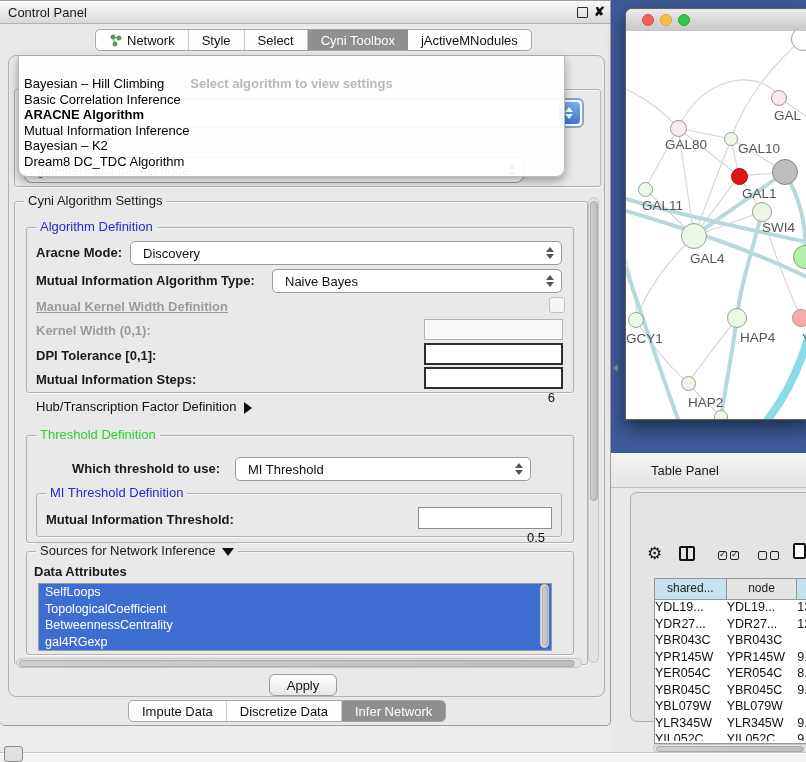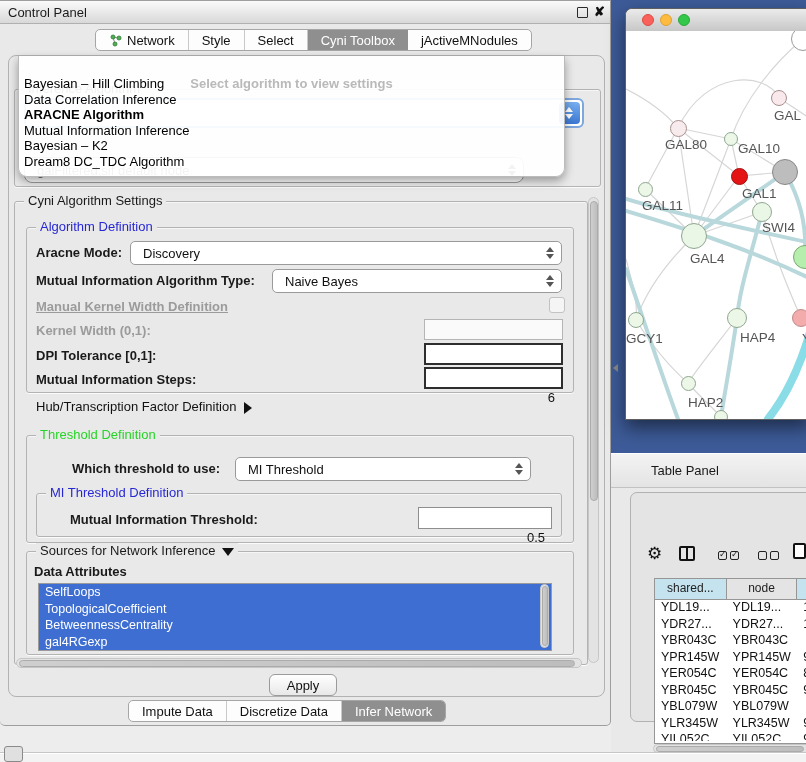--- a/index.html
+++ b/index.html
@@ -77,21 +77,21 @@
   .mini-cb{position:absolute;width:9px;height:9px;border:1.5px solid #222;border-radius:2px;box-sizing:border-box;}
   .mini-cb.chk:after{content:"✓";position:absolute;left:0px;top:-3px;font-size:9px;color:#222;}
   .file-ico{width:13px;height:16px;border:2px solid #111;border-radius:2px;box-sizing:border-box;background:#fff;}
   #data-table{left:23px;top:85px;width:180px;height:164px;background:#fff;border:1px solid #969696;border-right:none;overflow:hidden;}
   #thead{display:flex;height:20px;border-bottom:1px solid #969696;}
   .th{box-sizing:border-box;border-right:1px solid #969696;font-size:12px;color:#222;text-align:center;line-height:19px;overflow:hidden;white-space:nowrap;}
   .th.hl{background:#c5e3ef;}
   .th.plain{background:#e4e4e4;}
   #table-rows{position:absolute;left:0;top:20px;width:100%;height:142px;overflow:hidden;}
   .trow{display:flex;height:16.5px;}
-  .td{box-sizing:border-box;font-size:12.5px;color:#111;padding-left:6px;line-height:16.5px;white-space:nowrap;overflow:hidden;}
+  .td{box-sizing:border-box;font-size:12.5px;color:#111;line-height:16.5px;white-space:nowrap;overflow:hidden;}
   
   #bottom-strip{left:0;top:752px;width:806px;height:10px;background:#f3f3f3;border-top:1px solid #c6c6c6;box-shadow:inset 0 1px 0 #fff;}
   #bl-icon{left:4px;top:746px;width:17px;height:14px;border:1.5px solid #8a8a8a;border-radius:3px;background:#e0e0e0;z-index:5;}
   #top-strip{left:0;top:0;width:611px;height:8px;background:#fafafa;}
   #top-tick{left:27px;top:0;width:1px;height:6px;background:#9a9a9a;}
 </style>
 </head>
 <body>
 
 <div id="canvas">
@@ -151,21 +151,21 @@
       <div class="stepper">
           <i class="up"></i>
           <i class="dn"></i>
         </div>
     </div>
 
     <div class="abs" id="algo-popup">
       <div class="abs" id="popup-header">Select algorithm to view settings</div>
       <div class="abs" id="popup-items">
           <div class="popup-item">Bayesian – Hill Climbing</div>
-          <div class="popup-item">Data Correlation Inference</div>
+          <div class="popup-item">Basic Correlation Inference</div>
           <div class="popup-item sel">ARACNE Algorithm</div>
           <div class="popup-item">Mutual Information Inference</div>
           <div class="popup-item">Bayesian – K2</div>
           <div class="popup-item">Dream8 DC_TDC Algorithm</div>
         </div>
     </div>
 
     <div class="abs group" style="left:14px;top:200px;width:572px;height:462px;">
       <span class="g-title" style="color:#1a1a1a;">Cyni Algorithm Settings</span>
     </div>
@@ -215,21 +215,21 @@
     <div class="abs combo" style="left:235px;top:456px;width:296px;height:24px;">
       <span class="ctext">MI Threshold</span>
       <div class="stepper">
           <i class="up"></i>
           <i class="dn"></i>
         </div>
     </div>
     <div class="abs group" style="left:36px;top:492px;width:524px;height:42px;">
       <span class="g-title blue">MI Threshold Definition</span>
     </div>
-    <div class="abs lbl" style="left:46px;top:511px;margin-left:24px;">Mutual Information Threshold:</div>
+    <div class="abs lbl" style="left:46px;top:511px;">Mutual Information Threshold:</div>
     <div class="abs field" style="left:418px;top:506px;width:134px;height:22px;">
       <span class="fval">0.5</span>
     </div>
 
     <div class="abs group" style="left:26px;top:550px;width:546px;height:102px;">
       <span class="g-title" style="color:#1a1a1a;"><span>Sources for Network Inference</span><span class="tri-down"></span></span>
     </div>
     <div class="abs lbl" style="left:34px;top:563px;">Data Attributes</div>
     <div class="abs" id="attr-list">
         <div class="attr-item">SelfLoops</div>

